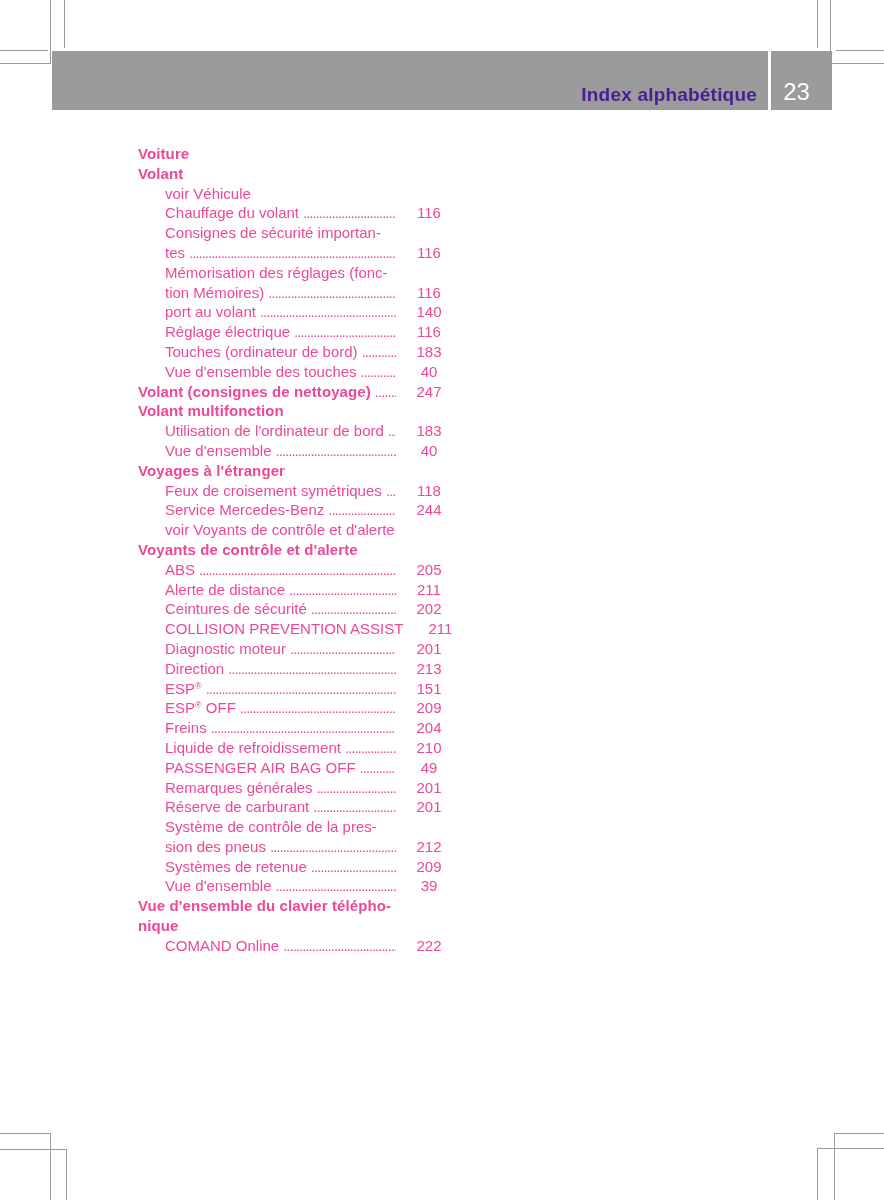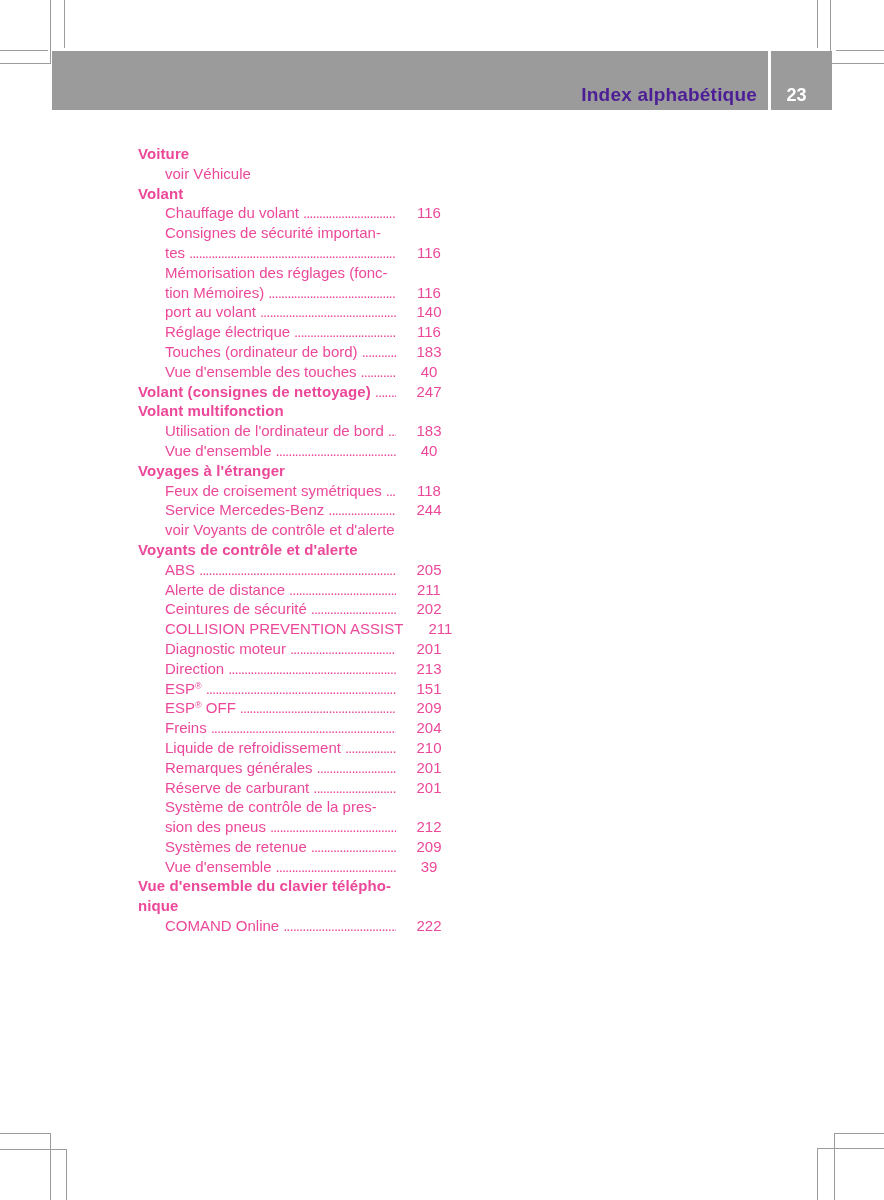--- a/index.html
+++ b/index.html
@@ -45,22 +45,22 @@
   }
   .header-page-seg {
     flex: 0 0 61px;
     display: flex;
     justify-content: center;
     align-items: flex-end;
     padding-bottom: 6px;
   }
   .header-page {
     color: #ffffff;
-    font-weight: bold;
-    font-size: 18px;
+    font-weight: normal;
+    font-size: 24px;
     line-height: 1;
     padding-right: 10px;
   }
 
   
   .index {
     position: absolute;
     left: 138px; top: 144px;
     width: 304px;
     font-size: 15px;
@@ -126,26 +126,26 @@
   <div class="header-divider"></div>
   <div class="header-page-seg">
     <span class="header-page">23</span>
   </div>
 </div>
 
 <div class="index" style="color: #ec4899;">
     <div class="row bold">
       <span class="txt">Voiture</span>
     </div>
+    <div class="row bold">
+      <span class="txt">Volant</span>
+    </div>
     <div class="row indent">
       <span class="txt">voir Véhicule</span>
     </div>
-    <div class="row bold">
-      <span class="txt">Volant</span>
-    </div>
     <div class="row indent">
       <span class="txt">Chauffage du volant</span>
       <span class="leader"></span>
       <span class="pg">116</span>
     </div>
     <div class="row indent">
       <span class="txt">Consignes de sécurité importan-</span>
     </div>
     <div class="row indent">
       <span class="txt">tes</span>
@@ -261,20 +261,25 @@
       <span class="txt">Freins</span>
       <span class="leader"></span>
       <span class="pg">204</span>
     </div>
     <div class="row indent">
       <span class="txt">Liquide de refroidissement</span>
       <span class="leader"></span>
       <span class="pg">210</span>
     </div>
     <div class="row indent">
+      <span class="txt">PASSENGER AIR BAG OFF</span>
+      <span class="leader"></span>
+      <span class="pg">49</span>
+    </div>
+    <div class="row indent">
       <span class="txt">Remarques générales</span>
       <span class="leader"></span>
       <span class="pg">201</span>
     </div>
     <div class="row indent">
       <span class="txt">Réserve de carburant</span>
       <span class="leader"></span>
       <span class="pg">201</span>
     </div>
     <div class="row indent">

